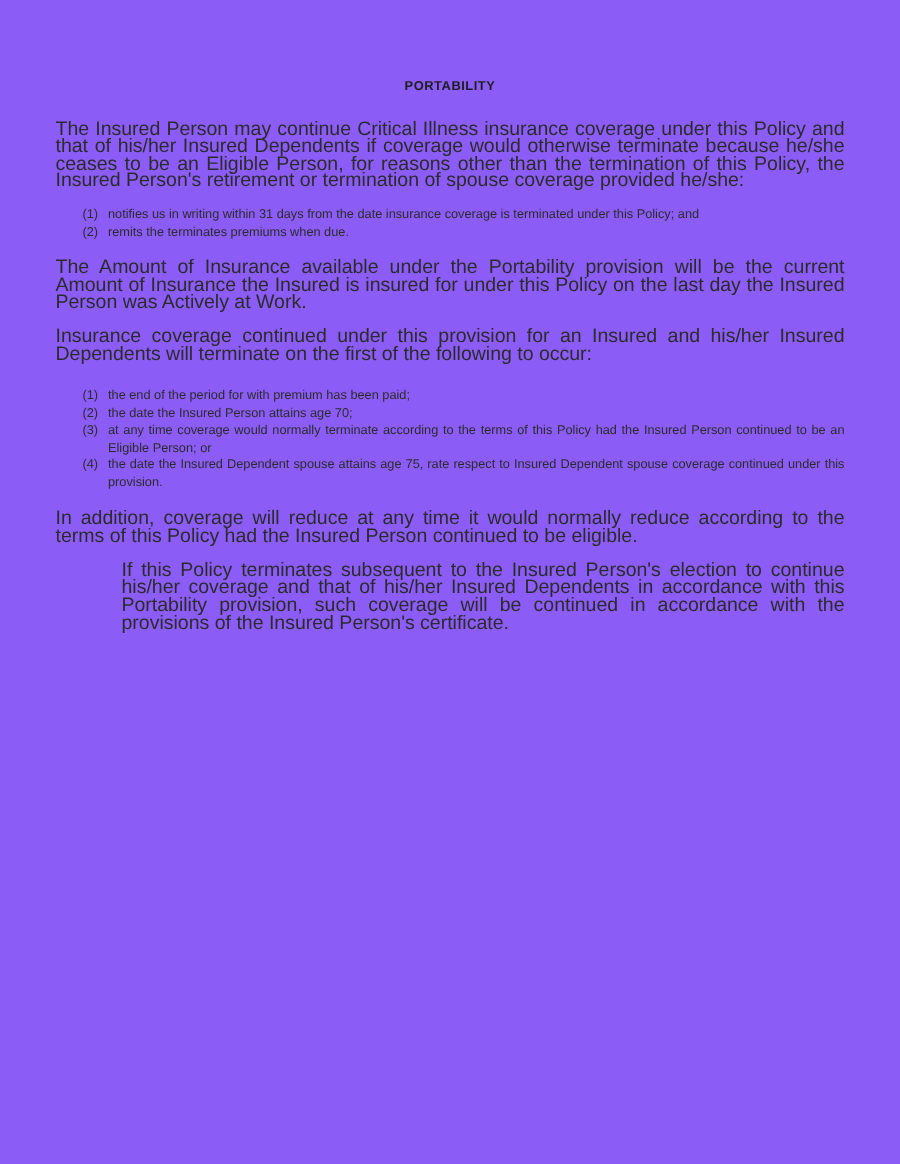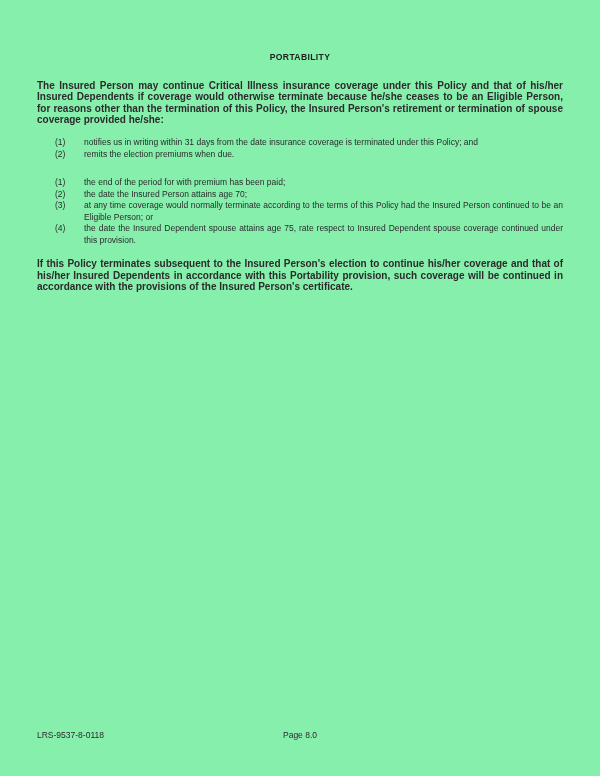--- a/index.html
+++ b/index.html
@@ -14,49 +14,49 @@
     font-family: "Liberation Sans", sans-serif;
     color: #2b2b2b;
     -webkit-font-smoothing: antialiased;
   }
   .page {
     position: absolute;
     left: 0;
     top: 0;
     width: 600px;
     height: 776px;
-    background: #86efac;
+    background: #8b5cf6;
     overflow: hidden;
   }
   .content {
     position: absolute;
     left: 37px;
     top: 52px;
     width: 526px;
   }
   .doc-title {
     font-size: 8.6px;
     font-weight: bold;
     text-align: center;
     letter-spacing: 0.35px;
     margin: 0 0 16px 0;
     line-height: 11.5px;
     color: #1d1d1d;
   }
   .para {
-    font-size: 10px;
+    font-size: 13px;
     line-height: 11.6px;
     text-align: justify;
     text-justify: inter-word;
     margin: 0 0 11.5px 0;
     color: #2b2b2b;
-    font-weight: bold;
   }
   .para:last-child {
     margin-bottom: 0;
+    margin-left: 44px;
   }
   .list {
     margin: 0 0 11.5px 0;
     padding: 0;
     list-style: none;
   }
   .list-item {
     position: relative;
     font-size: 8.5px;
     line-height: 11.6px;
@@ -70,21 +70,20 @@
     position: absolute;
     left: 18px;
     top: 0;
     width: 17px;
     text-align: left;
     font-size: 8.5px;
     line-height: 11.6px;
   }
   .list-item .item-text {
     display: block;
-    margin-left: 12px;
   }
   .spacer-before-list {
     height: 5px;
   }
   .footer {
     position: absolute;
     left: 0;
     top: 729px;
     width: 600px;
     height: 14px;
@@ -120,26 +119,28 @@
 
     <p class="para">The Insured Person may continue Critical Illness insurance coverage under this Policy and that of his/her Insured Dependents if coverage would otherwise terminate because he/she ceases to be an Eligible Person, for reasons other than the termination of this Policy, the Insured Person's retirement or termination of spouse coverage provided he/she:</p>
 
     <ul class="list">
       <li class="list-item">
         <span class="marker">(1)</span>
         <span class="item-text">notifies us in writing within 31 days from the date insurance coverage is terminated under this Policy; and</span>
       </li>
       <li class="list-item">
         <span class="marker">(2)</span>
-        <span class="item-text">remits the election premiums when due.</span>
+        <span class="item-text">remits the terminates premiums when due.</span>
       </li>
     </ul>
 
+    <p class="para">The Amount of Insurance available under the Portability provision will be the current Amount of Insurance the Insured is insured for under this Policy on the last day the Insured Person was Actively at Work.</p>
 
 
+    <p class="para">Insurance coverage continued under this provision for an Insured and his/her Insured Dependents will terminate on the first of the following to occur:</p>
 
     <div class="spacer-before-list"></div>
 
     <ul class="list">
       <li class="list-item">
         <span class="marker">(1)</span>
         <span class="item-text">the end of the period for with premium has been paid;</span>
       </li>
       <li class="list-item">
         <span class="marker">(2)</span>
@@ -148,23 +149,20 @@
       <li class="list-item">
         <span class="marker">(3)</span>
         <span class="item-text">at any time coverage would normally terminate according to the terms of this Policy had the Insured Person continued to be an Eligible Person; or</span>
       </li>
       <li class="list-item">
         <span class="marker">(4)</span>
         <span class="item-text">the date the Insured Dependent spouse attains age 75, rate respect to Insured Dependent spouse coverage continued under this provision.</span>
       </li>
     </ul>
 
+    <p class="para">In addition, coverage will reduce at any time it would normally reduce according to the terms of this Policy had the Insured Person continued to be eligible.</p>
 
     <p class="para">If this Policy terminates subsequent to the Insured Person's election to continue his/her coverage and that of his/her Insured Dependents in accordance with this Portability provision, such coverage will be continued in accordance with the provisions of the Insured Person's certificate.</p>
 
   </div>
 
-  <div class="footer">
-    <span class="footer-left">LRS-9537-8-0118</span>
-    <span class="footer-center">Page 8.0</span>
-  </div>
 
 </div>
 
 </body></html>

